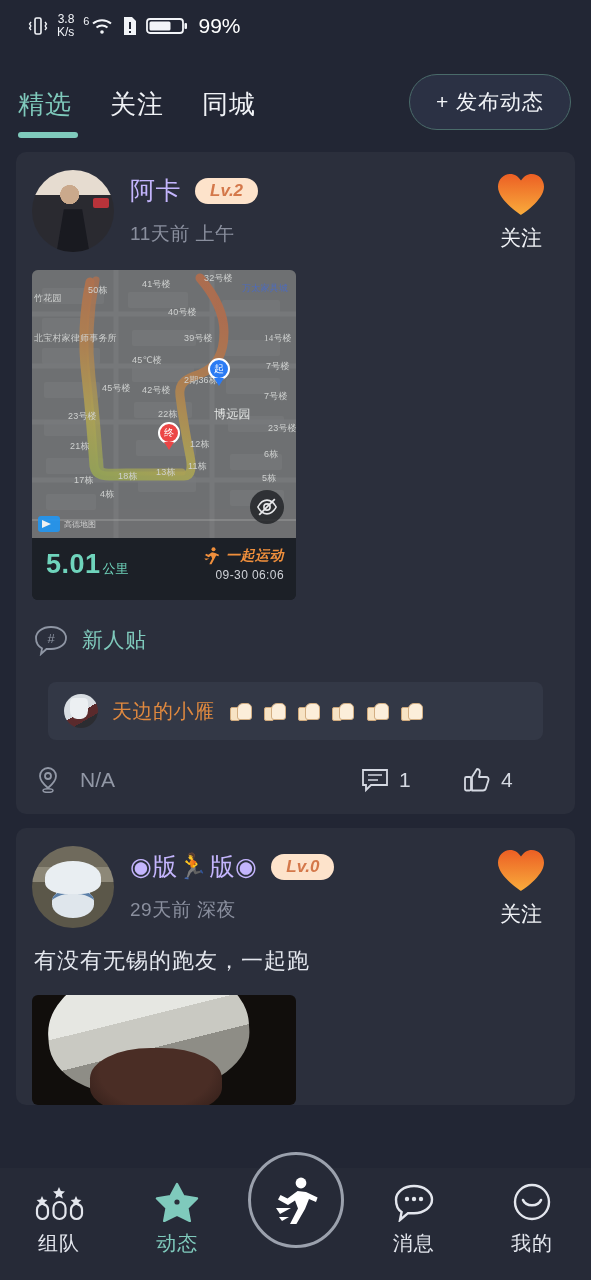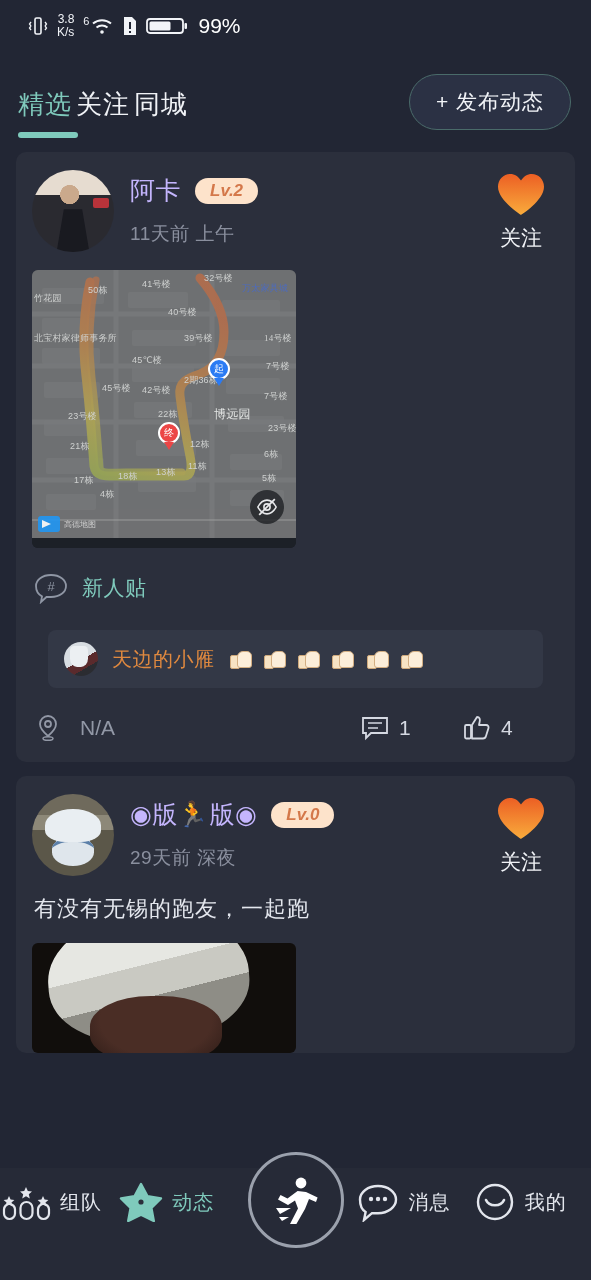--- a/index.html
+++ b/index.html
@@ -39,21 +39,21 @@
   .sb-speed { font-size:12px; line-height:13px; text-align:right; color:#f2f4f8; }
   .sb-speed span { display:block; }
   .sb-batt-txt { font-size:21px; color:#ffffff; margin-left:1px; }
   .icn { display:block; }
 
   
   .topbar {
     height:100px; display:flex; align-items:center;
     padding:0 20px 0 16px; position:relative;
   }
-  .tabs { display:flex; align-items:flex-end; flex:1; }
+  .tabs { display:flex; align-items:flex-end; gap:34px; flex:1; }
   .tab {
     font-size:26px; color:#f0f2f6; padding:4px 2px 0;
     position:relative; letter-spacing:1px;
   }
   .tab.active { color:#7fcabc; }
   .tab.active::after {
     content:""; position:absolute; left:2px; bottom:-16px;
     width:60px; height:6px; border-radius:3px; background:#7fcabc;
   }
   .publish-btn {
@@ -248,21 +248,21 @@
     border-radius:46% 46% 40% 40%;
   }
 
   
   .bottomnav {
     position:absolute; left:0; bottom:0; width:591px; height:112px;
     background:#262a37; display:flex; align-items:flex-start;
     padding-top:14px;
   }
   .nav-item {
-    flex:1; display:flex; flex-direction:row; align-items:center; gap:8px;
+    flex:1; display:flex; flex-direction:column; align-items:center; gap:8px;
   }
   .nav-label { font-size:20px; color:#e3e6ed; letter-spacing:1px; }
   .nav-item.active .nav-label { color:#7fcabc; }
   .center-btn {
     position:absolute; left:50%; transform:translateX(-50%);
     bottom:32px; width:96px;height:96px;border-radius:50%;
     background:#262a37; border:3px solid #9ba1ad;
     display:flex; align-items:center; justify-content:center;
   }
 </style>
@@ -432,20 +432,37 @@
             <path d="M3.5 20.5 L20.5 3.5" stroke="#e9eaec" stroke-width="1.9"></path>
           </svg>
         </div>
 
         <div class="map-attrib">
           <span class="map-attrib-logo"></span>
           <span class="map-attrib-txt">高德地图</span>
         </div>
       </div>
 
+      <div class="map-foot">
+        <div class="dist">
+          <span class="dist-num">5.01</span>
+          <span class="dist-unit">公里</span>
+        </div>
+        <div class="brandbox">
+          <div class="brandrow">
+            <svg width="20" height="20" viewBox="0 0 24 24" fill="#f08f3c">
+              <circle cx="15" cy="4" r="2.4"></circle>
+              <path d="M13.2 7.4 L8.8 10.6 L6 9.2 L5 11.2 L9.2 13.6 L12 11.8 L13.4 15 L10 22 L12.6 22 L16 15.6 L18.2 11.4 L21 12.4 L21.6 10.4 L17 8.4 Z"></path>
+              <path d="M4 15 L10 15 L6 17 Z"></path>
+            </svg>
+            <span class="brand-txt">一起运动</span>
+          </div>
+          <div class="brand-date">09-30 06:06</div>
+        </div>
+      </div>
       <div class="map-strip"></div>
     </div>
 
     <div class="tag-row">
       <svg width="34" height="32" viewBox="0 0 34 32">
         <path d="M17 3 C25.8 3 32 7.8 32 14 C32 20.2 25.8 25 17 25 L12.5 25 L7 30 L8 24.4 C4 22.2 2 18.4 2 14 C2 7.8 8.2 3 17 3 Z" fill="none" stroke="#8f96a4" stroke-width="1.8"></path>
         <text x="17" y="19" font-size="13" fill="#8f96a4" text-anchor="middle" font-family="Liberation Sans, sans-serif">#</text>
       </svg>
       <span class="tag-txt">新人贴</span>
     </div>

